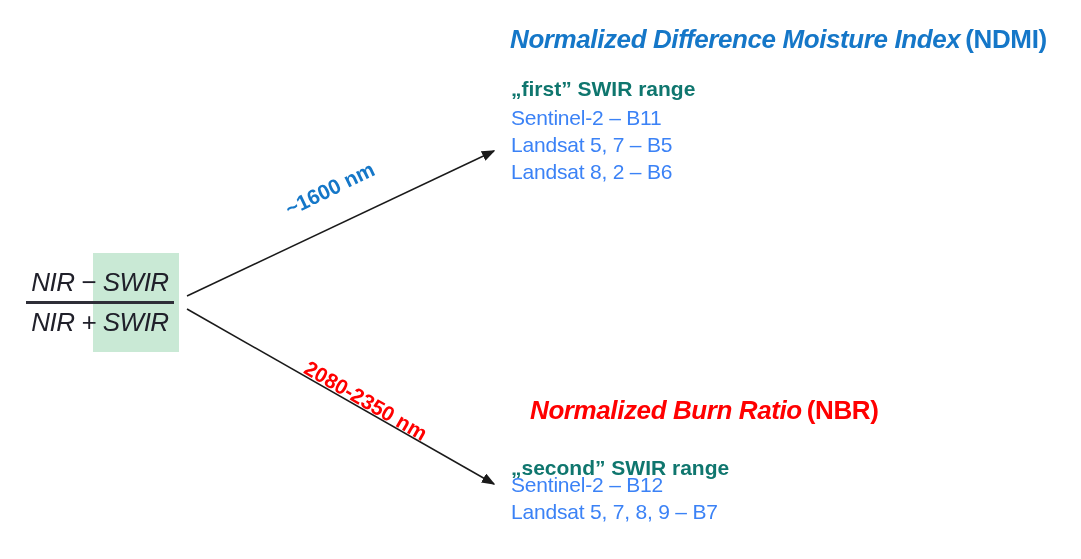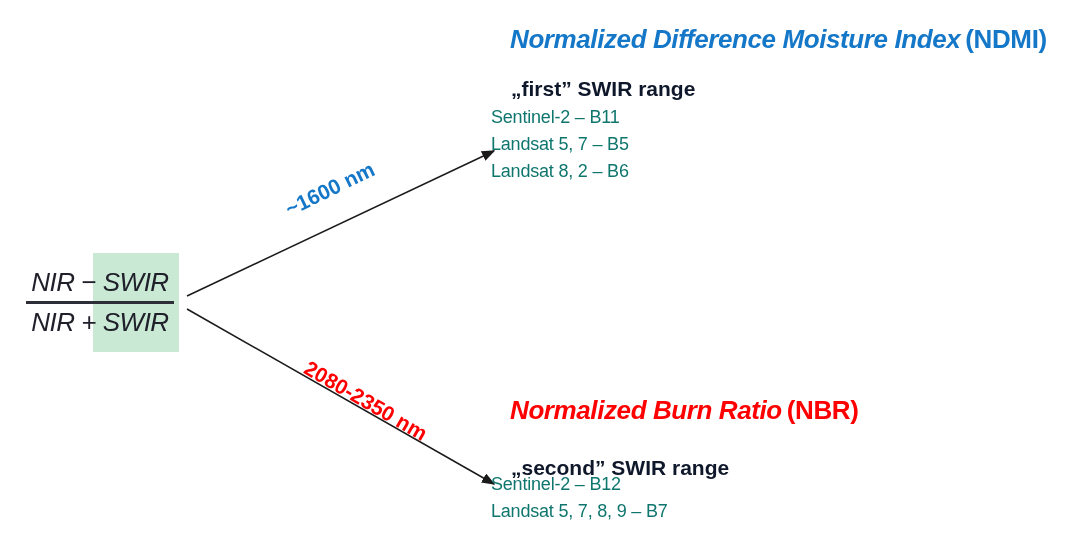--- a/index.html
+++ b/index.html
@@ -87,40 +87,40 @@
   .index-title .main {
     font-weight: bold;
     font-style: italic;
   }
   .index-title .abbr {
     font-weight: bold;
     font-style: normal;
     margin-left: 5px;
   }
   .index-title.ndmi { top: 24px; color: #1577c8; }
-  .index-title.nbr  { top: 395px; color: #ff0000; }
+  .index-title.nbr  { top: 395px; color: #ff0000; margin-left: 20px; }
 
   .range-heading {
     position: absolute;
     left: 511px;
     font-weight: bold;
     font-size: 21px;
-    color: #0f172a;
+    color: #0f766e;
     white-space: nowrap;
     z-index: 3;
   }
   .range-heading.first  { top: 77px; }
   .range-heading.second { top: 456px; }
 
   .band-list {
     position: absolute;
-    left: 491px;
-    font-size: 18px;
+    left: 511px;
+    font-size: 21px;
     letter-spacing: -0.2px;
-    color: #0f766e;
+    color: #3b82f6;
     line-height: 27px;
     white-space: nowrap;
     z-index: 3;
   }
   .band-list.first  { top: 104px; }
   .band-list.second { top: 471px; }
 </style>
 </head>
 <body>
 

